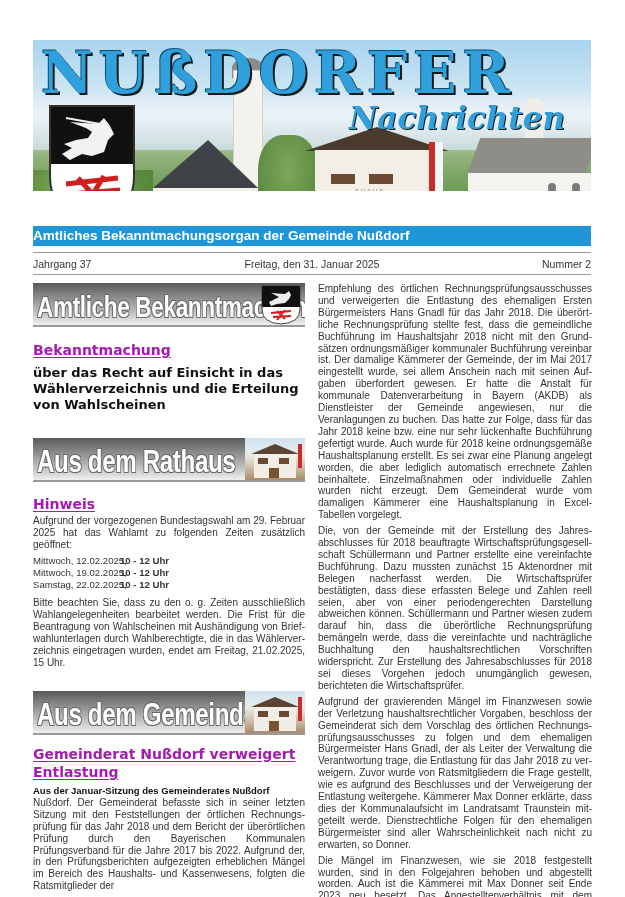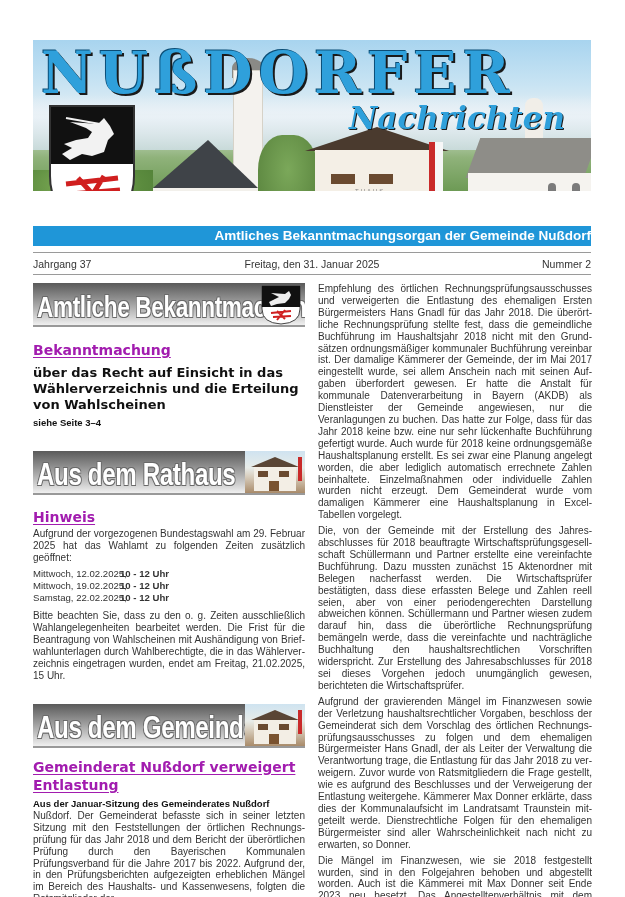--- a/index.html
+++ b/index.html
@@ -47,21 +47,21 @@
     .flag { left: 396px; top: 102px; width: 14px; height: 58px;
       background: linear-gradient(90deg, #c92a2a 0%, #c92a2a 45%, #f7f7f7 45%, #f7f7f7 100%); }
     .chapel-roof { left: 440px; top: 98px; width: 118px; height: 40px; background: #8e8d88; transform: skewX(-20deg); }
     .chapel-body { left: 435px; top: 133px; width: 123px; height: 49px; background: #f5f3ef; }
     .chapel-tower { left: 492px; top: 58px; width: 18px; height: 45px; background: #f1eee8; border-radius: 8px 8px 0 0; }
     .trees-left { left: 0; top: 130px; width: 120px; height: 52px; background: radial-gradient(ellipse at 40% 30%, #86b35c 0%, #5b8b3e 60%, #4c7a34 100%); }
     .trees-mid { left: 225px; top: 95px; width: 60px; height: 87px; background: radial-gradient(ellipse at 50% 40%, #7ba85a 0%, #557f3a 100%); border-radius: 40% 40% 0 0; }
 
     .tagline-bar {
       position: absolute; left: 33px; top: 226px; width: 558px; height: 20px;
-      background: #1f96d8; color: #fff; text-align: right;
+      background: #1f96d8; color: #fff; text-align: left;
       font-family: "Liberation Sans", sans-serif; font-weight: bold; font-size: 13.5px; line-height: 20px;
     }
 
     
     .meta-rule { position: absolute; left: 33px; width: 558px; height: 1px; background: #9a9a9a; }
     .meta-line {
       position: absolute; left: 33px; top: 256px; width: 558px; height: 16px;
       font-size: 10.5px; color: #333; line-height: 16px;
     }
     .meta-left { position: absolute; left: 0; text-align: center; }
@@ -175,21 +175,20 @@
       <path d="M1 1 H39 V22 H1 Z" fill="#111"></path>
       <path d="M10 8 L24 9 L28 6 L30 10 L28 14 L24 18 L16 19 L10 21 L8 17 L14 14 L18 12 Z" fill="#eee"></path>
       <path d="M10 28 L30 26 M12 32 L30 31 M16 26 L24 34 M24 25 L16 35" stroke="#d01f1f" stroke-width="2" fill="none"></path>
     </svg>
   </div>
   <div style="height:14px;"></div>
   <div class="headline">Bekanntmachung</div>
   <div style="height:6px;"></div>
   <div class="subhead">über das Recht auf Einsicht in das Wählerverzeichnis und die Erteilung von Wahlscheinen</div>
   <div style="height:3px;"></div>
-  <div class="small-bold">siehe Seite 3–4</div>
 
   <div style="height:22px;"></div>
 
   <div class="section-banner">
     <span class="banner-text" style="font-size:31px;">Aus dem Rathaus</span>
     <div class="banner-thumb">
       <div class="thumb-roof"></div>
       <div class="thumb-body"></div>
       <div class="thumb-win" style="left:13px;"></div>
       <div class="thumb-win" style="left:34px;"></div>

